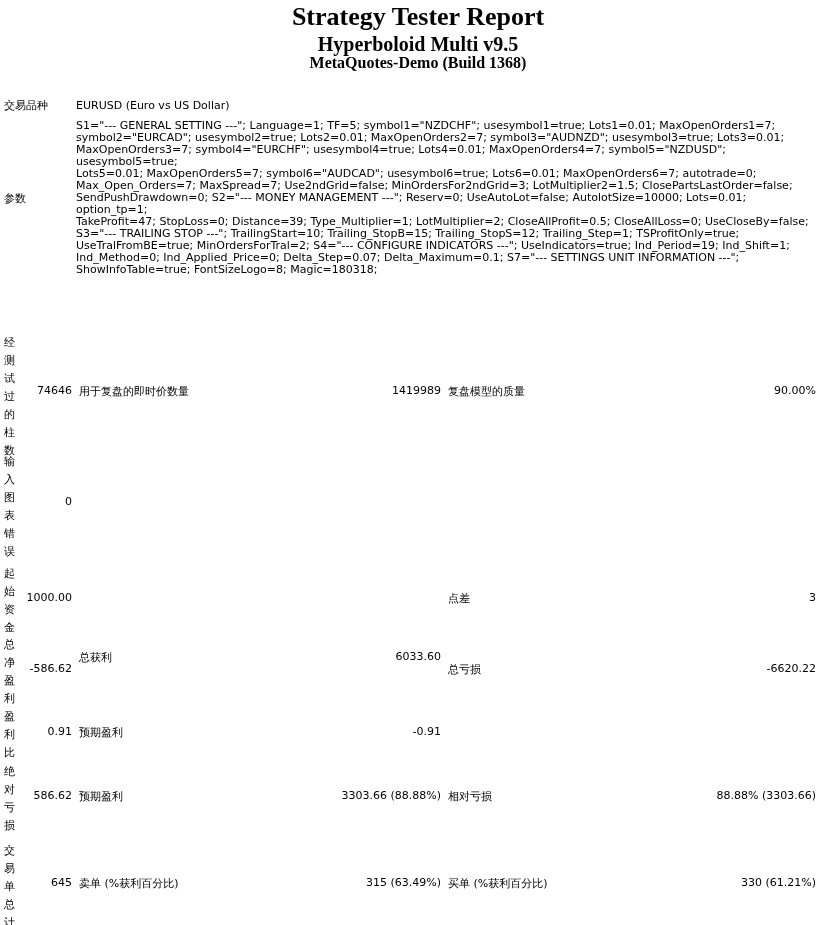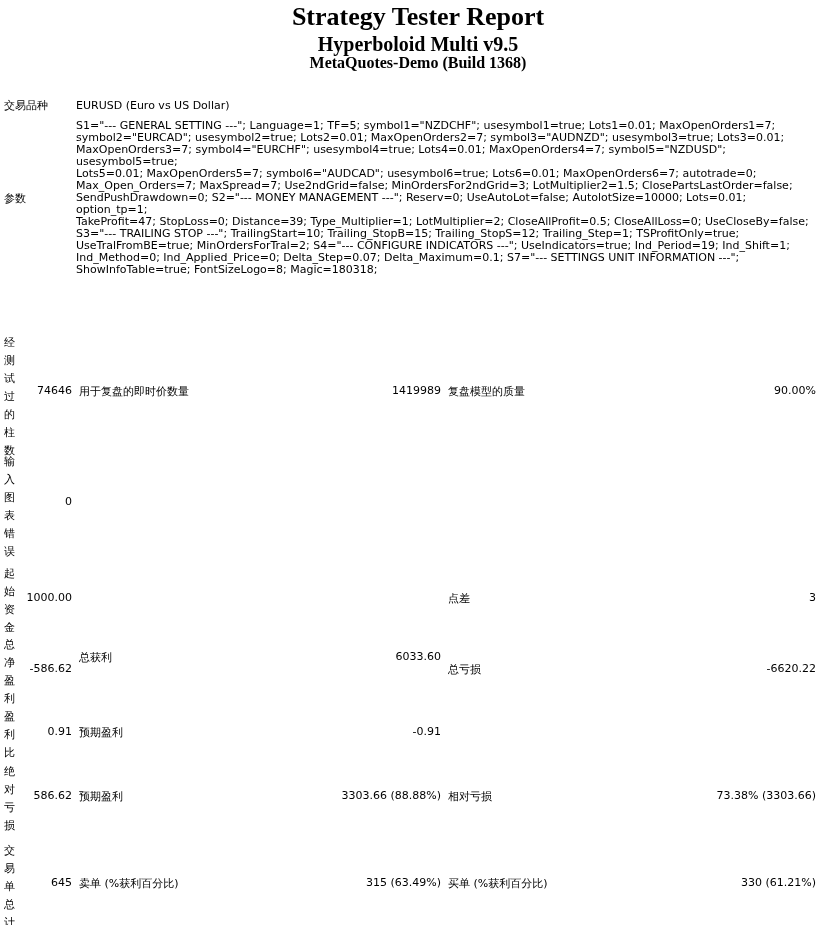--- a/index.html
+++ b/index.html
@@ -111,21 +111,21 @@
   <div class="l2" style="top:17px">预期盈利</div>
   <div class="n2" style="top:17px">-0.91</div>
 </div>
 
 <div class="stat-row" style="top:763px;height:66px">
   <div class="vlabel" style="top:0">绝对亏损</div>
   <div class="n1" style="top:26px">586.62</div>
   <div class="l2" style="top:26px">预期盈利</div>
   <div class="n2" style="top:26px">3303.66 (88.88%)</div>
   <div class="l3" style="top:26px">相对亏损</div>
-  <div class="n3" style="top:26px">73.38% (3303.66)</div>
+  <div class="n3" style="top:26px">88.88% (3303.66)</div>
 </div>
 
 <div class="stat-row" style="top:842px;height:83px">
   <div class="vlabel" style="top:0">交易单总计</div>
   <div class="n1" style="top:34px">645</div>
   <div class="l2" style="top:34px">卖单 (%获利百分比)</div>
   <div class="n2" style="top:34px">315 (63.49%)</div>
   <div class="l3" style="top:34px">买单 (%获利百分比)</div>
   <div class="n3" style="top:34px">330 (61.21%)</div>
 </div>

